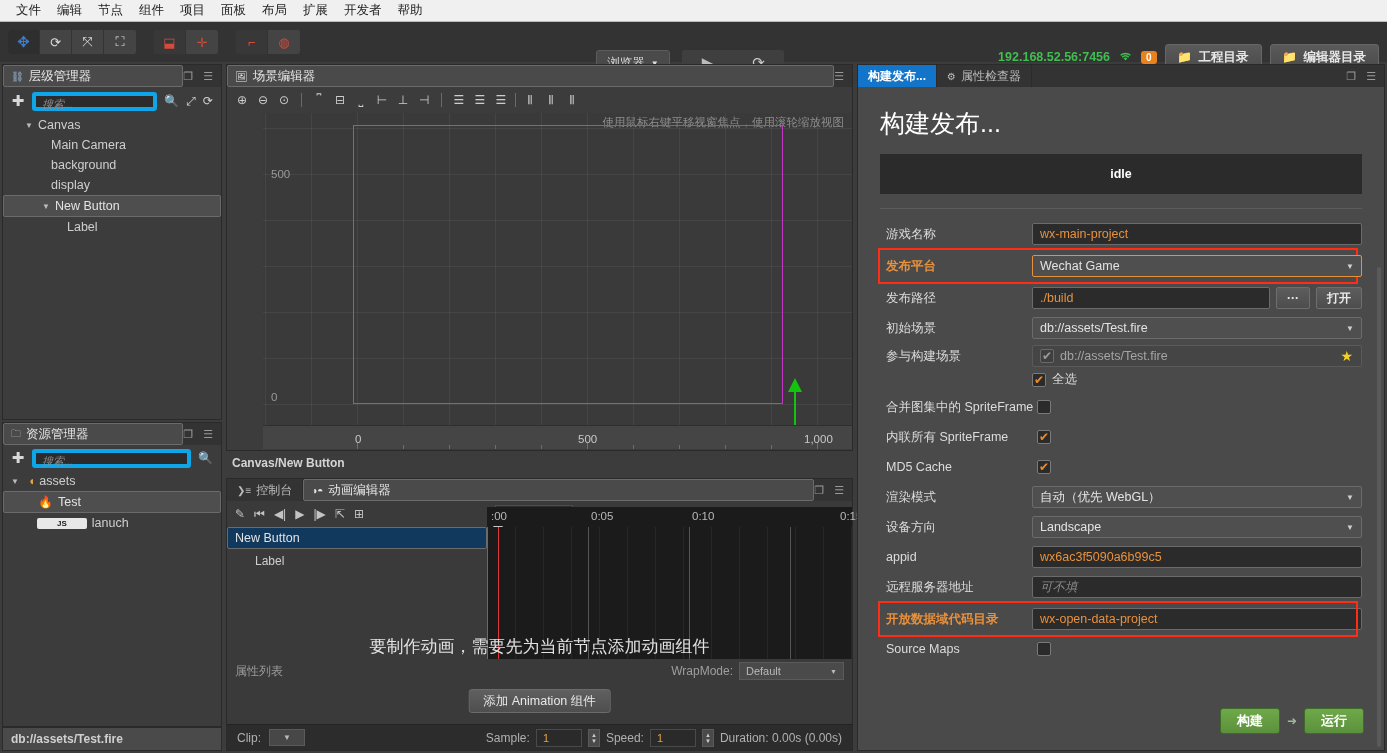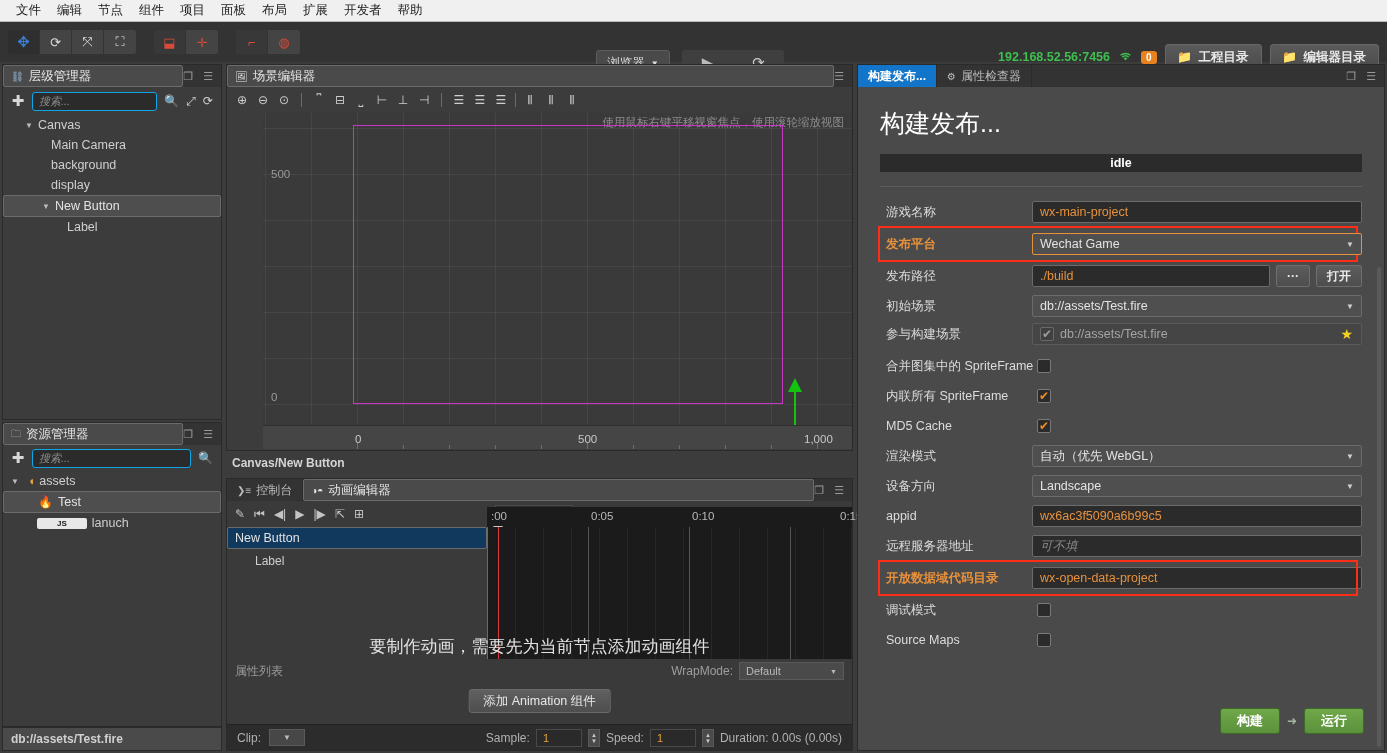--- a/index.html
+++ b/index.html
@@ -66,21 +66,21 @@
   }
   .tab.sel { background: #4a4a4a; color: #e6e6e6; }
   .tab.sel-blue { background: #1275c9; color: #fff; font-weight: bold; }
   .tabtools { margin-left: auto; display: flex; align-items: center; gap: 10px; padding-right: 8px; color: #9a9a9a; font-size: 11px; }
 
   
   #hierarchy { left: 2px; top: 64px; width: 220px; height: 356px; }
   .searchrow { height: 28px; display: flex; align-items: center; gap: 7px; padding: 0 8px; background: #3c3c3c;}
   .plusbtn { color: #d8d8d8; font-size: 15px; cursor: pointer; width: 14px; text-align:center; }
   .searchbox {
-    flex: 1; height: 19px; background: #2b2b2b; border: 1px solid #0ea5e9; border-radius: 3px;
+    flex: 1; height: 19px; background: #2b2b2b; border: 4px solid #0ea5e9; border-radius: 3px;
     color: #8d8d8d; font-style: italic; font-size: 11px; padding: 0 6px; line-height: 17px;
   }
   .smallic { color: #cfcfcf; font-size: 12px; cursor: pointer; }
   .treearea { position: absolute; left:0; right:0; top: 50px; bottom: 0; overflow: hidden; }
   .trow { height: 20px; display: flex; align-items: center; font-size: 12.5px; color: #cfcfcf; cursor: pointer; }
   .trow.sel { background: #4e4e4e; }
   .tri { width: 10px; font-size: 8px; color: #bbb; margin-right: 3px; }
 
   
   #assets { left: 2px; top: 422px; width: 220px; height: 305px; }
@@ -158,21 +158,21 @@
   .anim-foot { position:absolute; left:0; right:0; bottom:0; height:26px; background:#2c2c2c; display:flex; align-items:center; padding:0 10px; gap:8px; border-top:1px solid #222; }
   .clipsel { width:36px; height:17px; background:#474747; border:1px solid #5a5a5a; display:flex; align-items:center; justify-content:center; color:#bbb; font-size:8px;}
   .numfield { width:46px; height:18px; background:#2a2a2a; border:1px solid #4a4a4a; color:#e0a13c; font-size:11px; display:flex; align-items:center; padding-left:6px; }
   .spin { width:12px; height:18px; background:#4a4a4a; border:1px solid #5a5a5a; display:flex; flex-direction:column; align-items:center; justify-content:center; color:#ccc; font-size:6px; line-height:6px;}
   .footlbl { color:#b0b0b0; font-size:12px; }
 
   
   #build { left: 857px; top: 64px; width: 528px; height: 687px; background:#4a4a4a; }
   .build-body { position:absolute; left:0; right:0; top:22px; bottom:0; overflow:hidden; }
   .build-title { font-size: 25px; color:#ffffff; padding: 20px 0 0 22px; font-weight: normal; }
-  .idlebar { margin: 14px 22px 0 22px; height: 18px; background:#2b2b2b; display:flex; align-items:center; justify-content:center;
+  .idlebar { margin: 14px 22px 0 22px; height: 40px; background:#2b2b2b; display:flex; align-items:center; justify-content:center;
              color:#ffffff; font-size:12.5px; font-weight:bold; }
   .divider { margin: 14px 22px 0 22px; height:1px; background:#5c5c5c; }
   .form { padding: 10px 22px 0 14px; }
   .frow { display:flex; align-items:center; height:30px; position:relative; }
   .flabel { width: 160px; font-size:12.5px; color:#dcdcdc; padding-left:14px; }
   .fctl { flex:1; display:flex; align-items:center; gap:6px; }
   .inp {
     flex:1; height:22px; background:#2b2b2b; border:1px solid #6b6b6b; border-radius:2px;
     color:#e8913c; font-size:12.5px; padding:0 7px; display:flex; align-items:center;
   }
@@ -594,20 +594,24 @@
           <div class="flabel">参与构建场景</div>
           <div class="fctl">
             <div class="scenelist">
               <span class="cbox dim"></span>
               <span>db://assets/Test.fire</span>
               <span class="star">★</span>
             </div>
           </div>
         </div>
 
+        <div class="allrow">
+          <span class="cbox on"></span>
+          <span>全选</span>
+        </div>
 
         <div class="frow" style="margin-top:4px;">
           <div class="flabel" style="width:165px;">合并图集中的 SpriteFrame</div>
           <div class="fctl">
               <span class="cbox"></span>
             </div>
         </div>
 
         <div class="frow">
           <div class="flabel" style="width:165px;">内联所有 SpriteFrame</div>
@@ -658,26 +662,20 @@
         </div>
 
         <div class="frow" style="margin-top:2px;">
           <div class="hl"></div>
           <div class="flabel hl-label">开放数据域代码目录</div>
           <div class="fctl">
             <div class="inp">wx-open-data-project</div>
           </div>
         </div>
 
-        <div class="frow" style="margin-top:2px;">
-          <div class="flabel" style="width:165px;">调试模式</div>
-          <div class="fctl">
-              <span class="cbox"></span>
-            </div>
-        </div>
 
         <div class="frow">
           <div class="flabel" style="width:165px;">Source Maps</div>
           <div class="fctl">
               <span class="cbox"></span>
             </div>
         </div>
 
       </div>
 

